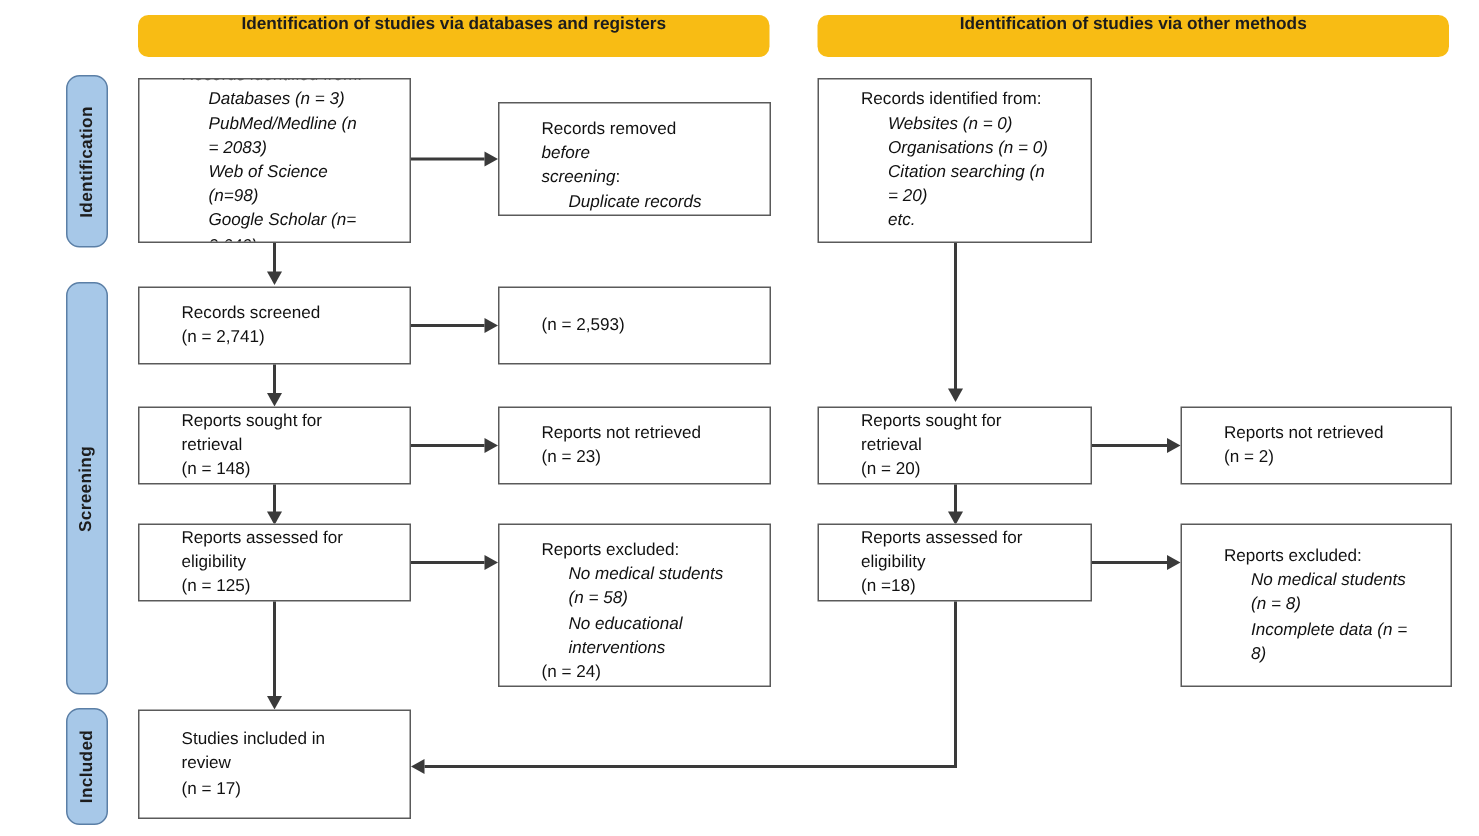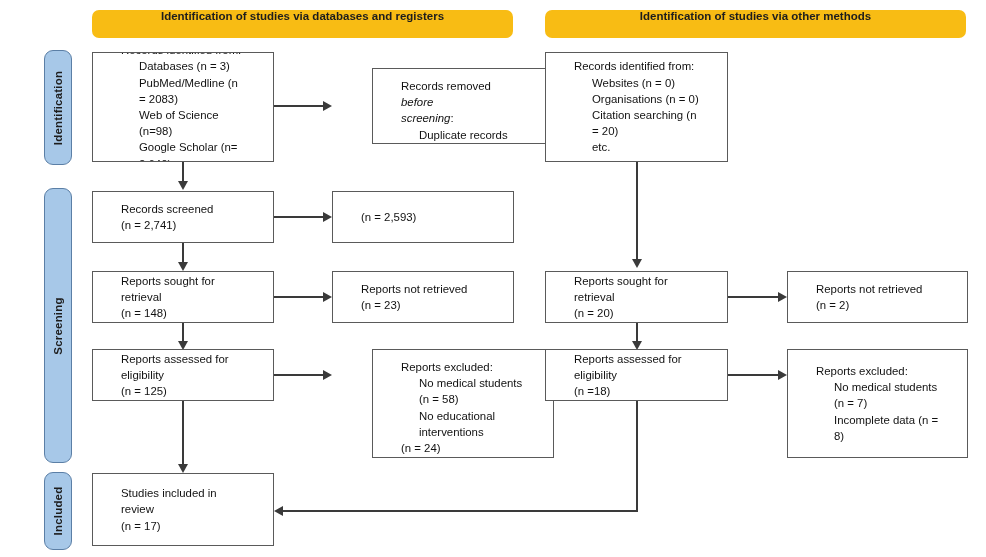--- a/index.html
+++ b/index.html
@@ -61,23 +61,23 @@
     box-sizing: border-box;
     padding: 8px 28px;
     font-size: 11.4px;
     line-height: 1.42;
     color: #111111;
     display: flex;
     flex-direction: column;
     justify-content: center;
     overflow: hidden;
   }
-  .node.top-align { justify-content: flex-start; margin-left: 40px; }
+  .node.top-align { justify-content: flex-start; }
   .node .ln { white-space: normal; }
-  .node .ind { padding-left: 18px; }
+  .node .ind { padding-left: 18px; font-style: italic; }
   .node em { font-style: italic; }
 
   
   .hline, .vline {
     position: absolute;
     background: #3a3a3a;
   }
   .hline { height: 1.6px; }
   .vline { width: 1.6px; }
 
@@ -229,21 +229,21 @@
   <div class="vline" style="left:636px; top:323px; width:1.6px; height:21px;"></div>
   <div class="arrow arrow-down" style="left:632px; top:341px;"></div>
 
   <div class="node" style="left:545px; top:349px; width:183px; height:52px;">
     <div class="ln">Reports assessed for eligibility</div>
     <div class="ln">(n =18)</div>
   </div>
 
   <div class="node" style="left:787px; top:349px; width:181px; height:109px;">
     <div class="ln">Reports excluded:</div>
-    <div class="ln ind">No medical students (n = 7)</div>
+    <div class="ln ind">No medical students (n = 8)</div>
     <div class="ln ind">Incomplete data (n = 8)</div>
   </div>
 
   <div class="hline" style="left:728px; top:374px; width:50px;"></div>
   <div class="arrow arrow-right" style="left:778px; top:370px;"></div>
 
   <div class="vline" style="left:636px; top:401px; width:1.6px; height:110px;"></div>
   <div class="hline" style="left:283px; top:510px; width:355px;"></div>
   <div class="arrow arrow-left" style="left:274px; top:506px;"></div>
 

